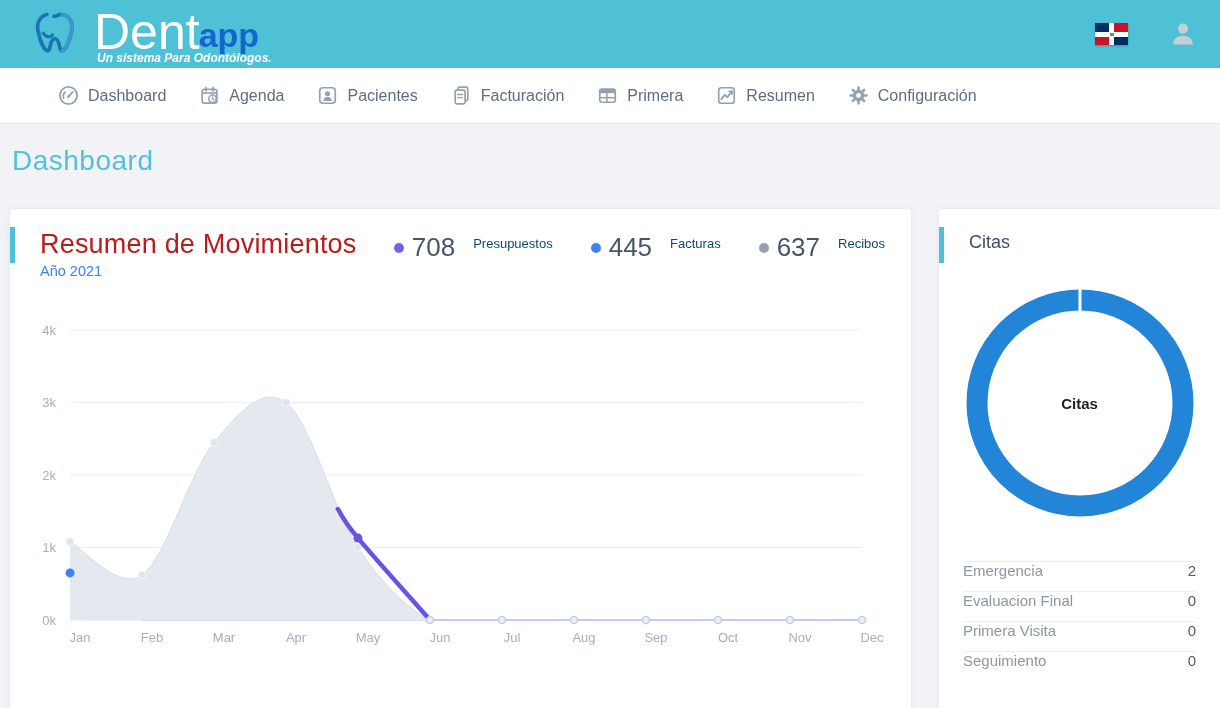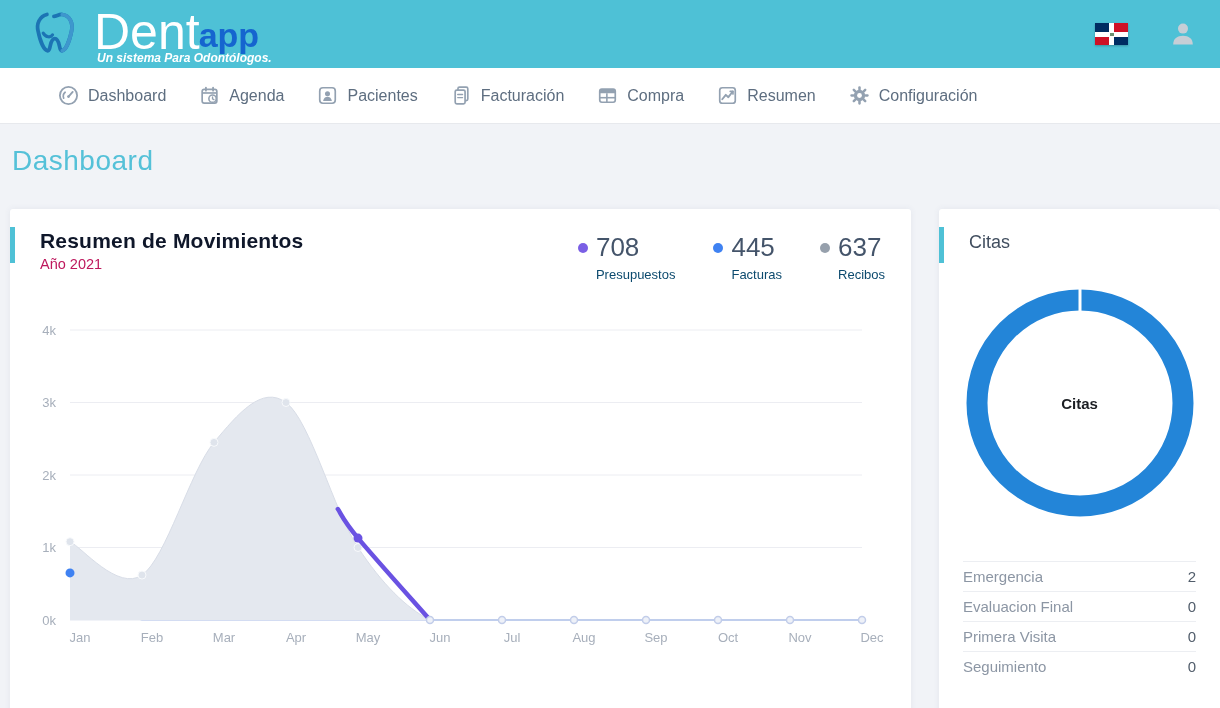--- a/index.html
+++ b/index.html
@@ -28,41 +28,41 @@
 
   
   .page-title { position:absolute; left:12px; top:145px; font-size:28px; font-weight:500; color:#55c1d8; letter-spacing:.5px; }
 
   .card { position:absolute; top:209px; background:#ffffff; border-radius:3px; box-shadow:0 0 6px rgba(60,80,120,.08); }
   .card-main { left:10px; width:901px; height:530px; }
   .card-citas { left:939px; width:281px; height:530px; }
 
   .card-header { position:relative; padding:20px 0 0 30px; }
   .accent { position:absolute; left:0; top:18px; width:4.5px; height:36px; background:#4fc1d6; }
-  .card-title { font-size:21px; color:#0f172a; font-weight:700; letter-spacing:.2px; }
-  .card-subtitle { font-size:14.5px; color:#be185d; margin-top:3px; }
+  .card-title { font-size:27px; color:#b91c1c; font-weight:400; letter-spacing:.2px; }
+  .card-subtitle { font-size:14.5px; color:#3b82f6; margin-top:3px; }
   .citas-title { font-size:18px; color:#414e5f; font-weight:500; padding-top:3px; }
 
   
   .legend { position:absolute; top:23px; right:26px; display:flex; gap:38px; }
-  .legend-item { display:flex; flex-direction:column; cursor:pointer; }
+  .legend-item { display:flex; flex-direction:row; cursor:pointer; }
   .legend-top { display:flex; align-items:center; gap:8px; }
   .legend-dot { width:10px; height:10px; border-radius:50%; }
   .legend-value { font-size:26px; color:#44546a; font-weight:400; }
   .legend-label { font-size:13px; color:#0c4a6e; margin-left:18px; margin-top:4px; }
 
   .mov-chart-svg { position:absolute; left:0; top:0; pointer-events:none; }
 
   
   .donut-wrap { position:absolute; left:50%; top:74px; transform:translateX(-50%); width:240px; height:240px; }
   .donut-center { position:absolute; left:0; top:0; width:100%; height:100%; display:flex; align-items:center; justify-content:center; font-size:15px; font-weight:700; color:#1b1e23; }
 
   
   .citas-list { position:absolute; left:24px; right:24px; top:352px; }
-  .citas-row { display:flex; justify-content:space-between; align-items:center; height:30px; border-top:1px solid #eceef2; font-size:15px; }
+  .citas-row { display:flex; justify-content:space-between; align-items:flex-start; height:30px; border-top:1px solid #eceef2; font-size:15px; }
   .citas-row .lbl { color:#8c96a4; }
   .citas-row .val { color:#515d6b; }
 </style>
 </head>
 <body>
 
 <div class="app-header">
   <div class="logo">
     <svg class="tooth" width="58" height="52" viewBox="0 0 60 56" fill="none">
       <path d="M17 7 C9 9 5.5 17 7.5 25 C9.5 35 13.5 45 17.5 46 C21.5 47 19.5 33 25.5 33 C31.5 33 29.5 47 33.5 46 C37.5 45 41.5 35 43.5 25 C45.5 16 41.5 8 33.5 7 C29.5 6.6 27.5 9 24.5 9" stroke="#1c74b4" stroke-width="4" stroke-linecap="round"></path>
@@ -125,21 +125,21 @@
     </svg>
     <span>Facturación</span>
   </div>
   <div class="nav-item">
     <svg width="21" height="21" viewBox="0 0 20 20" fill="none">
       <rect x="2.6" y="4" width="14.8" height="12.4" rx="2" stroke="#93a1b1" stroke-width="1.6"></rect>
       <path d="M2.6 6.2 C2.6 5 3.6 4 4.6 4 h10.8 c1 0 2 1 2 2.2 v1.6 H2.6 Z" fill="#93a1b1"></path>
       <path d="M9.4 7.8 v8.6" stroke="#93a1b1" stroke-width="1.5"></path>
       <path d="M2.6 12.1 h14.8" stroke="#93a1b1" stroke-width="1.5"></path>
     </svg>
-    <span>Compra</span>
+    <span>Primera</span>
   </div>
   <div class="nav-item">
     <svg width="21" height="21" viewBox="0 0 20 20" fill="none">
       <rect x="2.6" y="2.6" width="14.8" height="14.8" rx="2.5" stroke="#93a1b1" stroke-width="1.6"></rect>
       <path d="M5 13.6 L8.4 9.4 L10.8 11.6 L15 6.2" stroke="#93a1b1" stroke-width="1.8" stroke-linejoin="round" stroke-linecap="round"></path>
       <path d="M12.6 6 h2.6 v2.6" stroke="#93a1b1" stroke-width="1.6" stroke-linejoin="round" stroke-linecap="round"></path>
     </svg>
     <span>Resumen</span>
   </div>
   <div class="nav-item">

